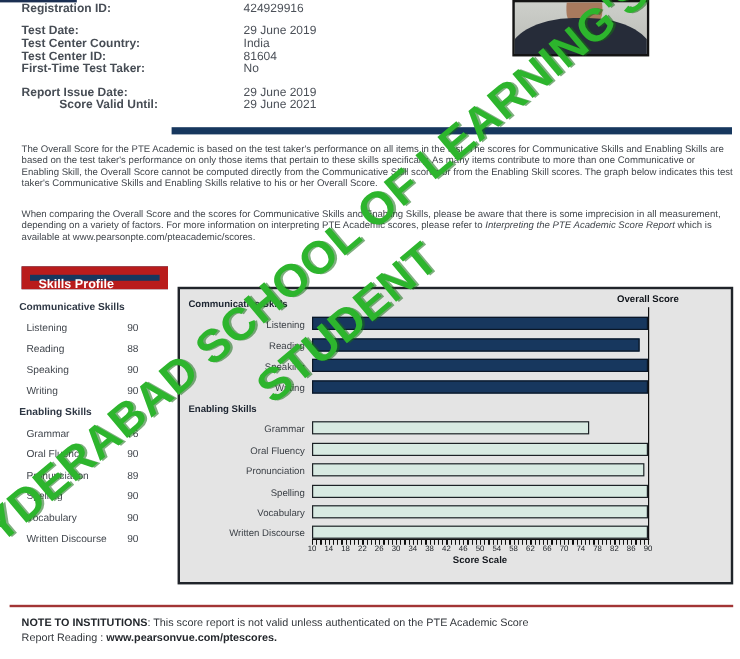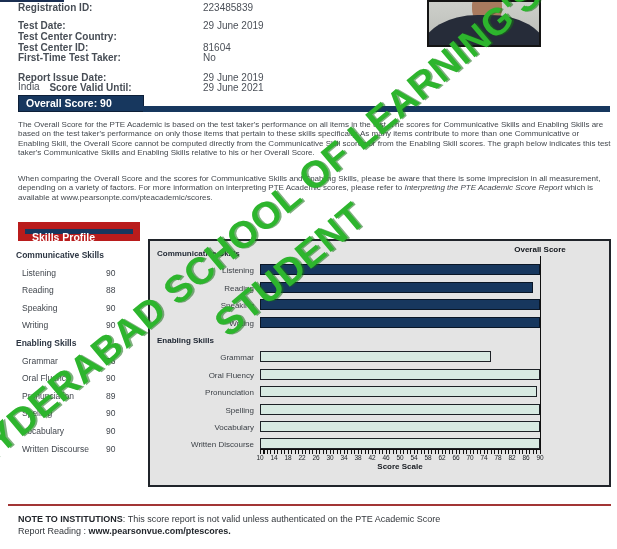--- a/index.html
+++ b/index.html
@@ -74,27 +74,27 @@
 </head>
 <body>
 
 <div id="page">
 
   <div id="top-clip" class="abs"></div>
 
   <div id="info-fields" class="abs">
       <div class="info-row" style="top: 0px;">
         <span class="lbl">Registration ID:</span>
-        <span class="val">223485839</span>
+        <span class="val">424929916</span>
       </div>
       <div class="info-row" style="top: 18px;">
         <span class="lbl">Test Date:</span>
         <span class="val">29 June 2019</span>
       </div>
-      <div class="info-row" style="top: 29px; flex-direction: column;">
+      <div class="info-row" style="top: 29px;">
         <span class="lbl">Test Center Country:</span>
         <span class="val">India</span>
       </div>
       <div class="info-row" style="top: 40px;">
         <span class="lbl">Test Center ID:</span>
         <span class="val">81604</span>
       </div>
       <div class="info-row" style="top: 50px;">
         <span class="lbl">First-Time Test Taker:</span>
         <span class="val">No</span>
@@ -109,21 +109,20 @@
       </div>
     </div>
 
   <div id="photo" class="abs">
     <div class="bg"></div>
     <div class="neck"></div>
     <div class="collar"></div>
     <div class="shirt"></div>
   </div>
 
-  <div id="overall-box" class="abs">Overall Score:  90</div>
   <div id="overall-strip" class="abs"></div>
 
   <div id="para1" class="para abs">The Overall Score for the PTE Academic is based on the test taker's performance on all items in the test.  The scores for Communicative Skills and Enabling Skills are based on the test taker's performance on only those items that pertain to these skills specifically.  As many items contribute to more than one Communicative or Enabling Skill, the Overall Score cannot be computed directly from the Communicative Skill scores or from the Enabling Skill scores.  The graph below indicates this test taker's Communicative Skills and Enabling Skills relative to his or her Overall Score.</div>
   <div id="para2" class="para abs"><span>When comparing the Overall Score and the scores for Communicative Skills and Enabling Skills, please be aware that there is some imprecision in all measurement, depending on a variety of factors.  For more information on interpreting PTE Academic scores, please refer to </span><span class="ital">Interpreting the PTE Academic Score Report</span><span> which is available at www.pearsonpte.com/pteacademic/scores.</span></div>
 
   <div id="skills-heading" class="abs">Skills Profile</div>
 
   <div id="skills-panel" class="abs">
       <div class="sk-row" style="top: 2px;"><span class="sk-h">Communicative Skills</span></div>
       <div class="sk-row" style="top: 19.6px;">

